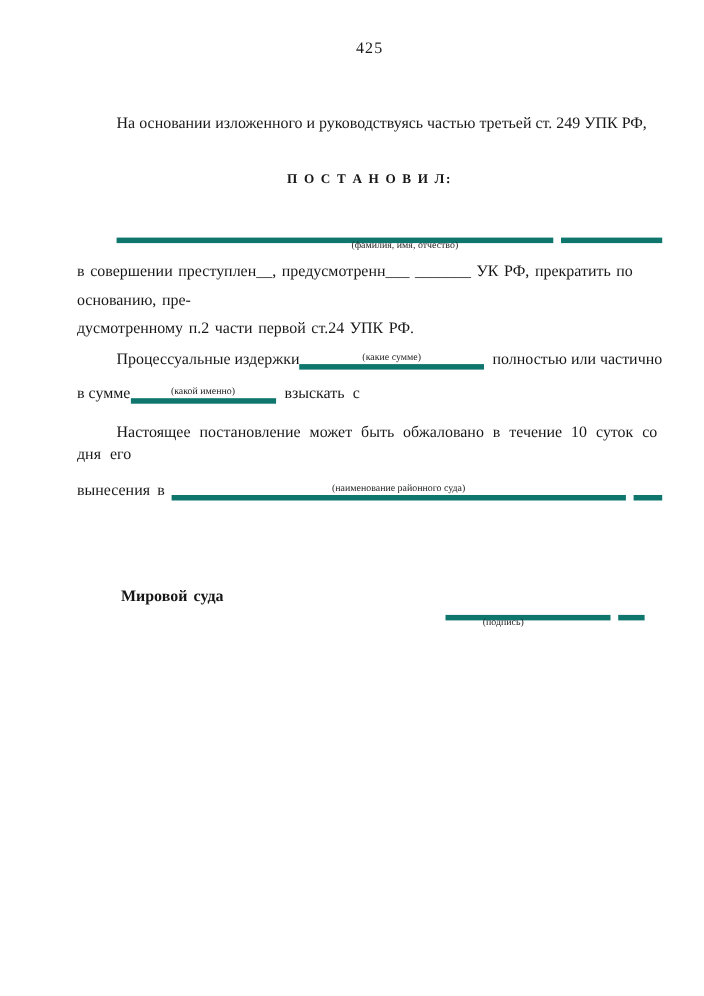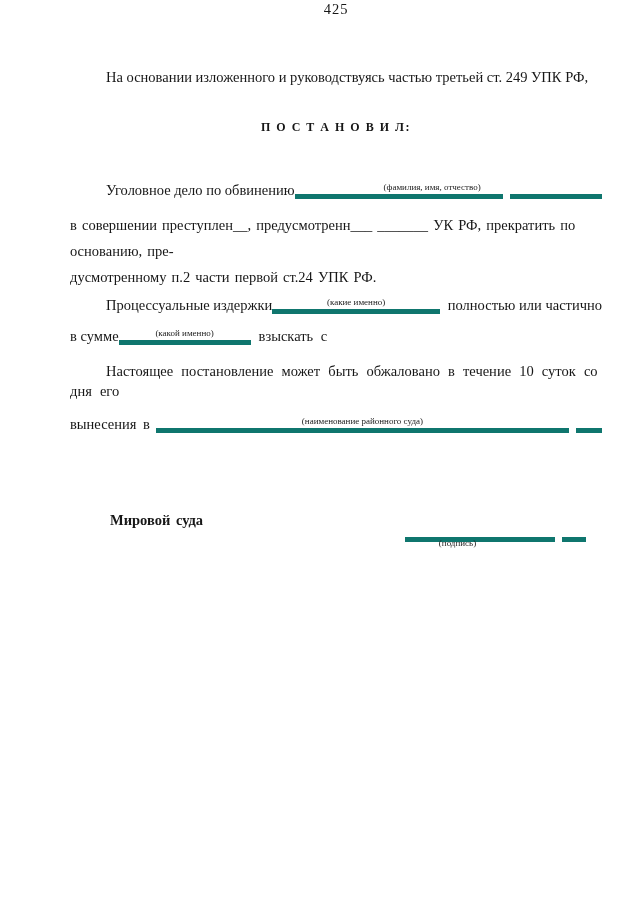--- a/index.html
+++ b/index.html
@@ -13,20 +13,21 @@
     font-size: 14.5px;
     line-height: 18px;
     overflow: hidden;
     box-sizing: border-box;
   }
   .content { padding: 0 38px 0 70px; }
 
   .page-number {
     text-align: center;
     letter-spacing: 1px;
+    margin-top: 35px;
   }
 
   .intro {
     margin: 50px 0 0 0;
     text-indent: 36px;
   }
 
   .title {
     margin: 32px 0 0 0;
     font-size: 12px;
@@ -105,36 +106,35 @@
   <div class="content">
 
     <div class="page-number">425</div>
 
     <p class="intro">На основании изложенного и руководствуясь частью третьей ст. 249 УПК РФ,</p>
 
     <h1 class="title">П О С Т А Н О В И Л:</h1>
 
     <div class="row r1">
       <span class="indent-sp"></span>
-      <span>Уголовное дело по обвинению</span>
       <span class="blank grow">
         <i class="cap cap-right">(фамилия, имя, отчество)</i>
       </span>
       <span class="blank-gap"></span>
       <span class="blank b-short1"></span>
     </div>
 
     <p class="body-line">в совершении преступлен__, предусмотренн___ _______ УК РФ, прекратить по основанию, пре-</p>
     <p class="body-line">дусмотренному п.2 части первой ст.24 УПК РФ.</p>
 
     <div class="row r-costs">
       <span class="indent-sp"></span>
       <span>Процессуальные издержки</span>
       <span class="blank grow">
-        <i class="cap">(какие именно)</i>
+        <i class="cap">(какие сумме)</i>
       </span>
       <span class="costs-tail">полностью или частично</span>
     </div>
 
     <div class="row r-sum">
       <span>в сумме</span>
       <span class="blank b-sum">
         <i class="cap">(какой именно)</i>
       </span>
       <span class="collect-label">взыскать с</span>

